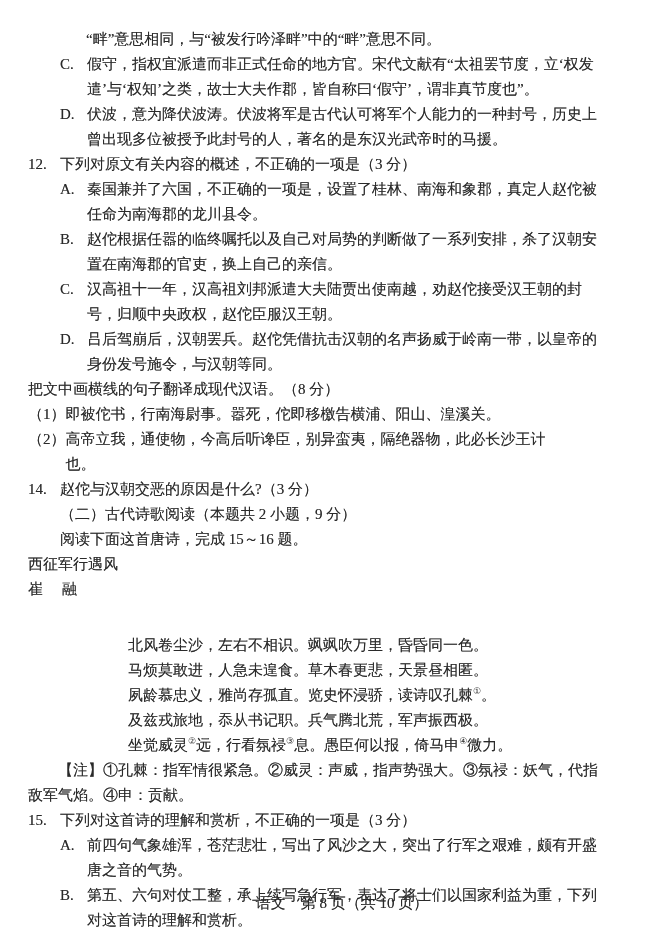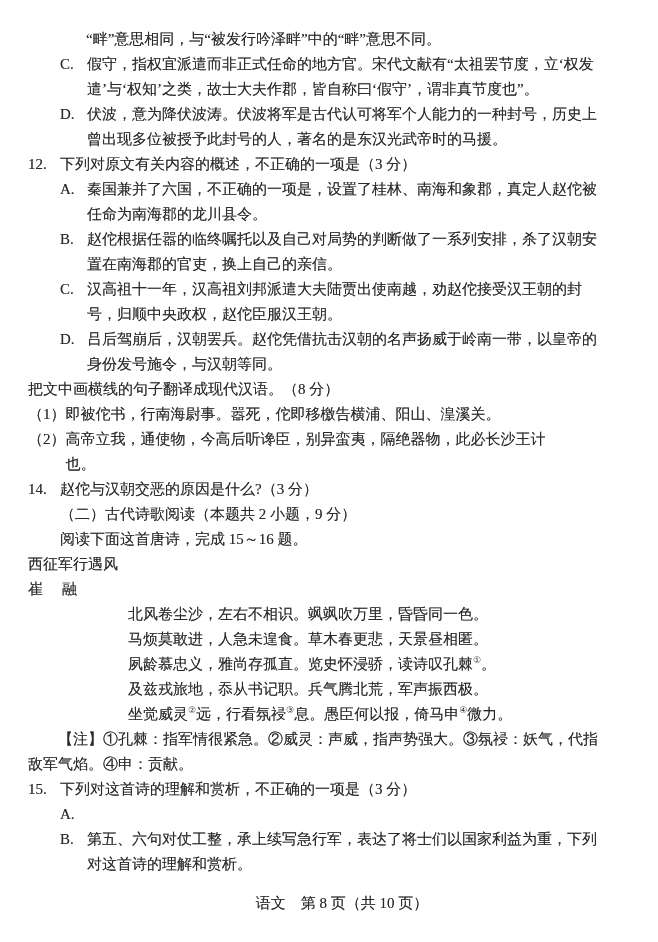--- a/index.html
+++ b/index.html
@@ -20,21 +20,21 @@
   .opt-letter { flex: none; width: 27px; margin-left: 32px; }
   .opt-text { flex: none; width: 512px; }
   .question { display: flex; }
   .q-num { flex: none; width: 32px; }
   .q-body { width: 542px; }
   .q-item { display: flex; }
   .item-label { flex: none; }
   .indent1 { margin-left: 32px; }
   .center { }
   .author { letter-spacing: 2px; }
-  .poem { margin-left: 100px; }
+  .poem { margin-left: 100px; margin-top: 31px; }
   .notes { text-indent: 2em; }
   sup.fn { font-size: 9px; line-height: 0; vertical-align: 6px; text-shadow: none; }
   .footer {
     position: absolute;
     top: 891px; left: 13px;
     width: 658px;
     text-align: center;
   }
 </style>
 </head>
@@ -108,20 +108,21 @@
   </div>
 
   <div class="notes">【注】①孔棘：指军情很紧急。②威灵：声威，指声势强大。③氛祲：妖气，代指敌军气焰。④申：贡献。</div>
 
   <div class="question">
     <span class="q-num">15.</span>
     <div class="q-body">下列对这首诗的理解和赏析，不正确的一项是（3 分）</div>
   </div>
   <div class="option">
     <span class="opt-letter">A.</span>
+    <span class="opt-text">前四句气象雄浑，苍茫悲壮，写出了风沙之大，突出了行军之艰难，颇有开盛唐之音的气势。</span>
   </div>
   <div class="option">
     <span class="opt-letter">B.</span>
     <span class="opt-text">第五、六句对仗工整，承上续写急行军，表达了将士们以国家利益为重，下列对这首诗的理解和赏析。</span>
   </div>
 
   <div class="footer">语文　第 8 页（共 10 页）</div>
 
 </div>
 

